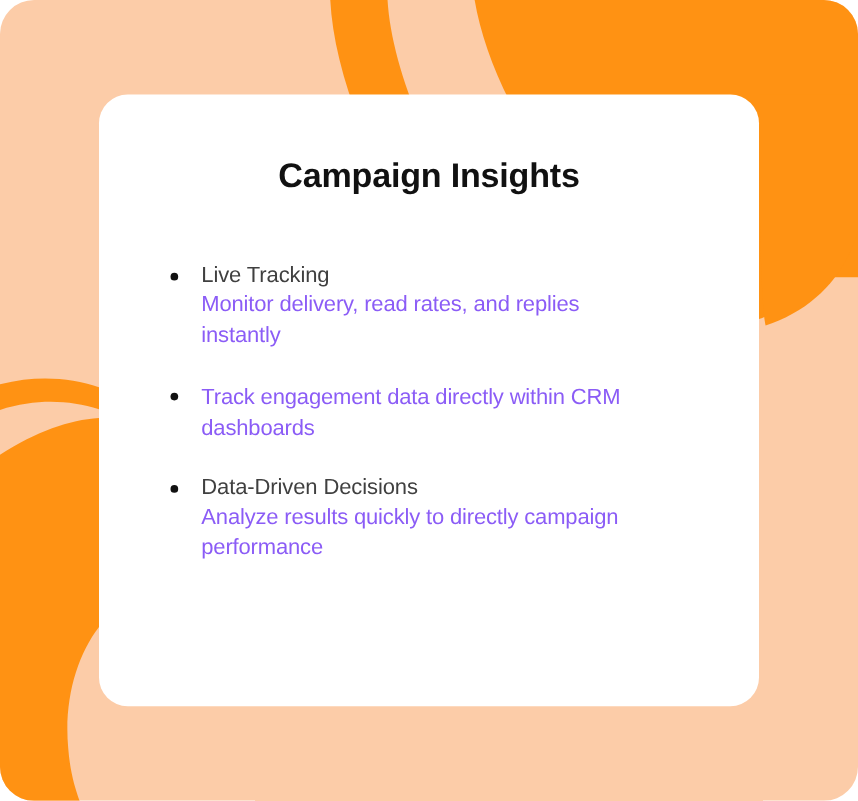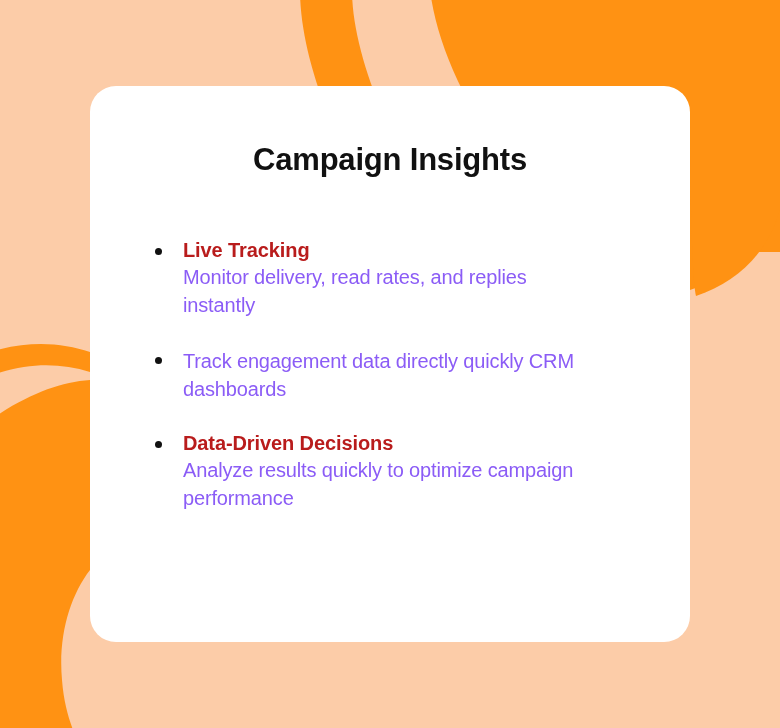--- a/index.html
+++ b/index.html
@@ -7,20 +7,21 @@
   html, body {
     width:780px; height:728px;
     overflow:hidden;
     font-family:"Liberation Sans", sans-serif;
   }
   #stage {
     position:relative;
     width:780px; height:728px;
     background:#fccca8;
     overflow:hidden;
+    border-radius:31px;
   }
   #bg-svg {
     position:absolute; inset:0;
     width:780px; height:728px;
     display:block;
   }
   #card {
     position:absolute;
     left:90px; top:86px;
     width:600px; height:556px;
@@ -52,22 +53,22 @@
   .bullet-dot {
     position:absolute;
     left:10px; top:10px;
     width:7px; height:7px;
     border-radius:50%;
     background:#111111;
   }
   .insight-title {
     display:block;
     font-size:20px;
-    font-weight:bold;
-    color:#b91c1c;
+    font-weight:normal;
+    color:#404040;
     line-height:25px;
     letter-spacing:-0.1px;
   }
   .insight-desc {
     display:block;
     font-size:20px;
     font-weight:normal;
     color:#8b5cf6;
     line-height:28px;
     letter-spacing:-0.15px;
@@ -117,24 +118,24 @@
     <ul id="insight-list">
 
       <li class="insight-item">
         <span class="bullet-dot"></span>
         <span class="insight-title">Live Tracking</span>
         <span class="insight-desc">Monitor delivery, read rates, and replies instantly</span>
       </li>
 
       <li class="insight-item">
         <span class="bullet-dot"></span>
-        <span class="insight-desc">Track engagement data directly quickly CRM dashboards</span>
+        <span class="insight-desc">Track engagement data directly within CRM dashboards</span>
       </li>
 
       <li class="insight-item">
         <span class="bullet-dot"></span>
         <span class="insight-title">Data-Driven Decisions</span>
-        <span class="insight-desc">Analyze results quickly to optimize campaign performance</span>
+        <span class="insight-desc">Analyze results quickly to directly campaign performance</span>
       </li>
 
     </ul>
   </div>
 </div>
 
 </body></html>

